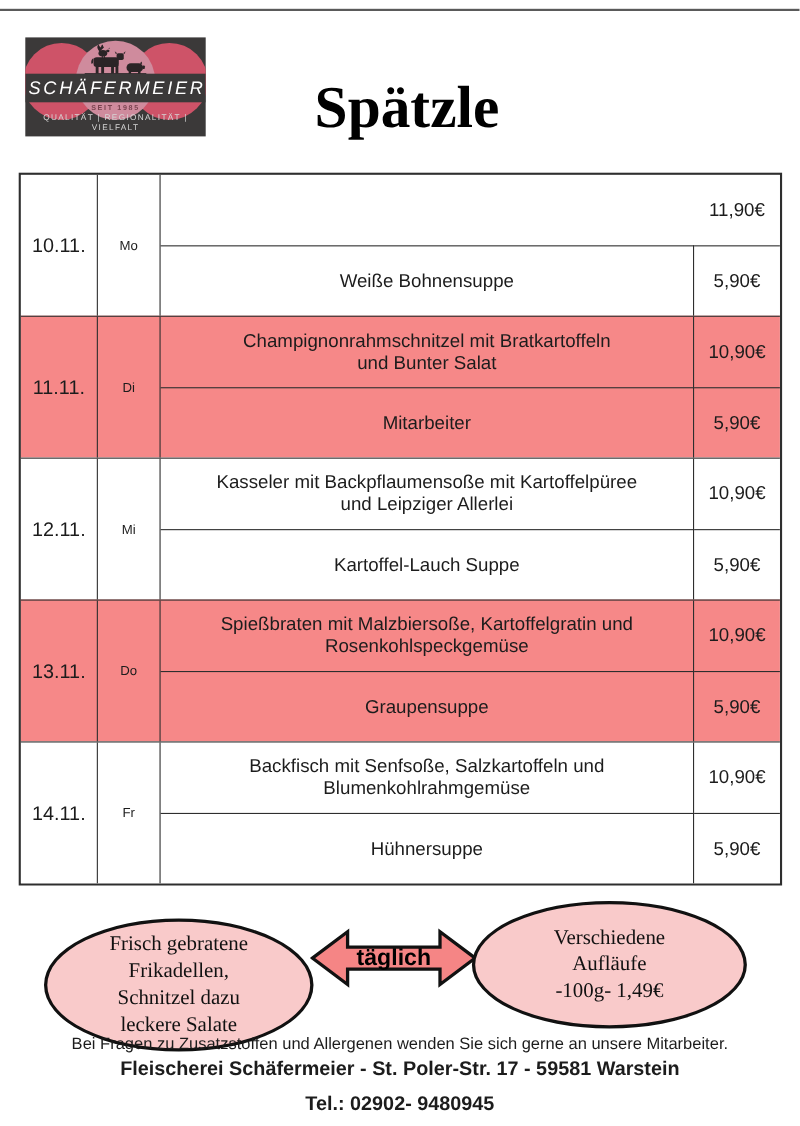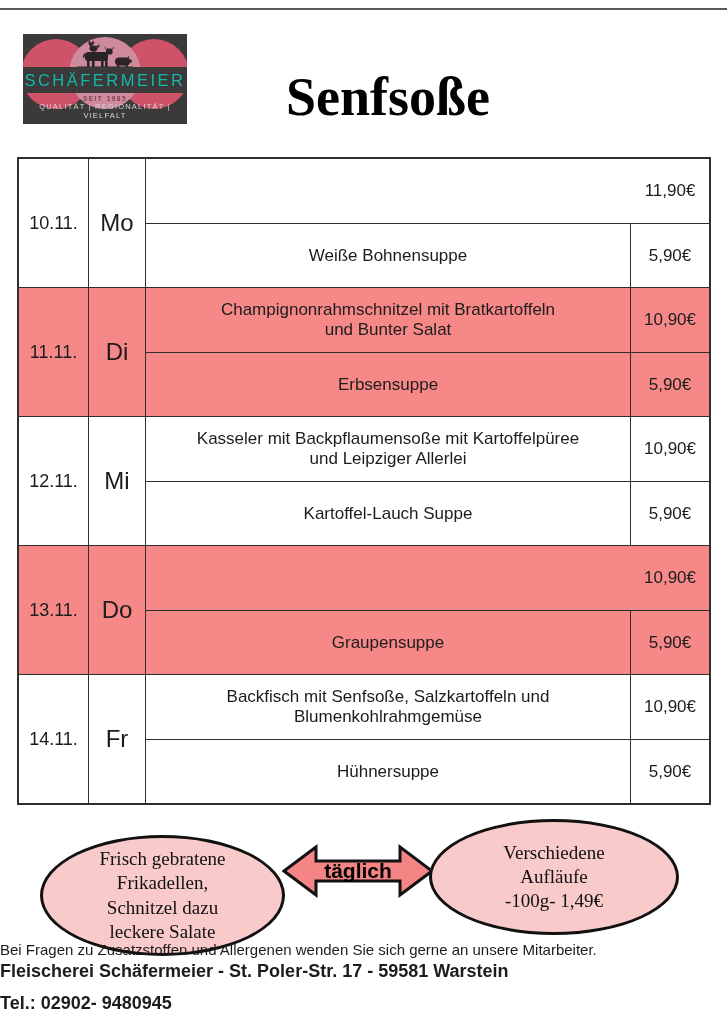--- a/index.html
+++ b/index.html
@@ -12,62 +12,62 @@
 
   
   .logo { position:absolute; left:23px; top:34px; width:164px; height:90px;
           background:#3b3939; overflow:hidden; }
   .circ { position:absolute; border-radius:50%; }
   .circ.l { left:-2px;  top:5px; width:70px; height:70px; background:#ce5368; }
   .circ.r { right:-2px; top:5px; width:70px; height:70px; background:#ce5368; }
   .circ.c { left:46px;  top:3px; width:72px; height:72px; background:#cf8b9d; }
   .animals { position:absolute; left:50px; top:6px; width:64px; height:30px; }
   .brand-band { position:absolute; left:0; top:33px; width:100%; height:26px; background:#3b3939; }
-  .brand { position:absolute; left:0; top:37px; width:100%; text-align:center;
-           font-size:16.5px; font-weight:400; letter-spacing:2.5px; color:#14b8a6; }
+  .brand { position:absolute; left:0; top:37px; width:100%; text-align:right;
+           font-size:16.5px; font-weight:400; letter-spacing:2.5px; color:#ffffff;font-style:italic; }
   .since { position:absolute; left:0; top:61px; width:100%; text-align:center;
            font-size:6.5px; letter-spacing:1.5px; color:#7a4350; font-weight:bold; }
   .tagline { position:absolute; left:0; bottom:4px; width:100%; text-align:center;
              font-size:7.5px; letter-spacing:1.2px; color:#d6d6d6; }
 
   
   .title { position:absolute; left:286px; top:70px; font-family:"Liberation Serif", serif;
            font-weight:bold; font-size:54px; color:#000; line-height:1; }
 
   
   .menu-table { position:absolute; left:17px; top:157px; width:694px;
                 border:2px solid #2e2e2e; }
   .block { display:grid; grid-template-columns:70px 57px 1fr 78px;
            grid-template-rows:64px 64px; background:#fff; }
   .block + .block { border-top:1.5px solid #2e2e2e; }
   .block.alt { background:#f68888; }
   .c { display:flex; align-items:center; justify-content:center; text-align:center;
        font-size:17px; }
   .cell-date { grid-area:1/1/3/2; border-right:1.5px solid #2e2e2e; font-size:18px; }
-  .cell-day  { grid-area:1/2/3/3; border-right:1.5px solid #2e2e2e; font-size:24px; }
+  .cell-day  { grid-area:1/2/3/3; border-right:1.5px solid #2e2e2e; font-size:12px; }
   .cell-main { grid-area:1/3/2/4; border-right:1.5px solid #2e2e2e; white-space:pre-line; padding:0 8px; }
   .cell-mainprice { grid-area:1/4/2/5; }
   .cell-soup { grid-area:2/3/3/4; border-top:1.5px solid #2e2e2e; border-right:1.5px solid #2e2e2e; white-space:pre-line; }
   .cell-soupprice { grid-area:2/4/3/5; border-top:1.5px solid #2e2e2e; }
 
   
   .bubble { position:absolute; border:3px solid #111; border-radius:50%;
             background:#f9caca; display:flex; align-items:center; justify-content:center;
             text-align:center; font-family:"Liberation Serif", serif; font-size:19px;
             line-height:1.28; white-space:pre-line; color:#111; }
   .bubble.left  { left:40px;  top:835px; width:245px; height:121px; }
   .bubble.right { left:429px; top:819px; width:250px; height:116px; }
   .arrow-wrap { position:absolute; left:282px; top:843px; width:152px; height:56px; }
   .arrow-wrap svg { position:absolute; left:0; top:0; width:100%; height:100%; }
   .arrow-label { position:absolute; left:0; top:0; width:100%; height:100%;
                  display:flex; align-items:center; justify-content:center;
                  font-weight:bold; font-size:21px; color:#000; }
 
   
-  .footer { position:absolute; left:0; top:941px; width:727px; text-align:left; }
+  .footer { position:absolute; left:0; top:941px; width:727px; text-align:center; }
   .footer .f1 { font-size:15px; line-height:18px; }
   .footer .f2 { font-size:18px; font-weight:bold; line-height:24px; }
   .footer .f3 { font-size:18px; font-weight:bold; line-height:24px; margin-top:8px; }
 </style>
 </head>
 <body>
 
 <div class="page">
 
   <div class="top-rule"></div>
@@ -103,55 +103,57 @@
         <rect x="56.5" y="19.5" width="2.2" height="3.2" rx="0.8"></rect>
         <path d="M54 17.8 l1.8 -1.8 l0.4 2.2 z"></path>
       </g>
     </svg>
     <div class="brand-band"></div>
     <div class="brand">SCHÄFERMEIER</div>
     <div class="since">SEIT 1985</div>
     <div class="tagline">QUALITÄT | REGIONALITÄT | VIELFALT</div>
   </div>
 
-  <div class="title">Senfsoße</div>
+  <div class="title">Spätzle</div>
 
   <div class="menu-table">
 
     <div class="block">
       <div class="c cell-date">10.11.</div>
       <div class="c cell-day">Mo</div>
       <div class="c cell-mainprice">11,90€</div>
       <div class="c cell-soup">Weiße Bohnensuppe</div>
       <div class="c cell-soupprice">5,90€</div>
     </div>
 
     <div class="block alt">
       <div class="c cell-date">11.11.</div>
       <div class="c cell-day">Di</div>
       <div class="c cell-main">Champignonrahmschnitzel mit Bratkartoffeln
 und Bunter Salat</div>
       <div class="c cell-mainprice">10,90€</div>
-      <div class="c cell-soup">Erbsensuppe</div>
+      <div class="c cell-soup">Mitarbeiter</div>
       <div class="c cell-soupprice">5,90€</div>
     </div>
 
     <div class="block">
       <div class="c cell-date">12.11.</div>
       <div class="c cell-day">Mi</div>
       <div class="c cell-main">Kasseler mit Backpflaumensoße mit Kartoffelpüree
 und Leipziger Allerlei</div>
       <div class="c cell-mainprice">10,90€</div>
       <div class="c cell-soup">Kartoffel-Lauch Suppe</div>
       <div class="c cell-soupprice">5,90€</div>
     </div>
 
     <div class="block alt">
       <div class="c cell-date">13.11.</div>
       <div class="c cell-day">Do</div>
+      <div class="c cell-main">Spießbraten mit Malzbiersoße, Kartoffelgratin und
+Rosenkohlspeckgemüse</div>
       <div class="c cell-mainprice">10,90€</div>
       <div class="c cell-soup">Graupensuppe</div>
       <div class="c cell-soupprice">5,90€</div>
     </div>
 
     <div class="block">
       <div class="c cell-date">14.11.</div>
       <div class="c cell-main">Backfisch mit Senfsoße, Salzkartoffeln und
 Blumenkohlrahmgemüse</div>
       <div class="c cell-day">Fr</div>

